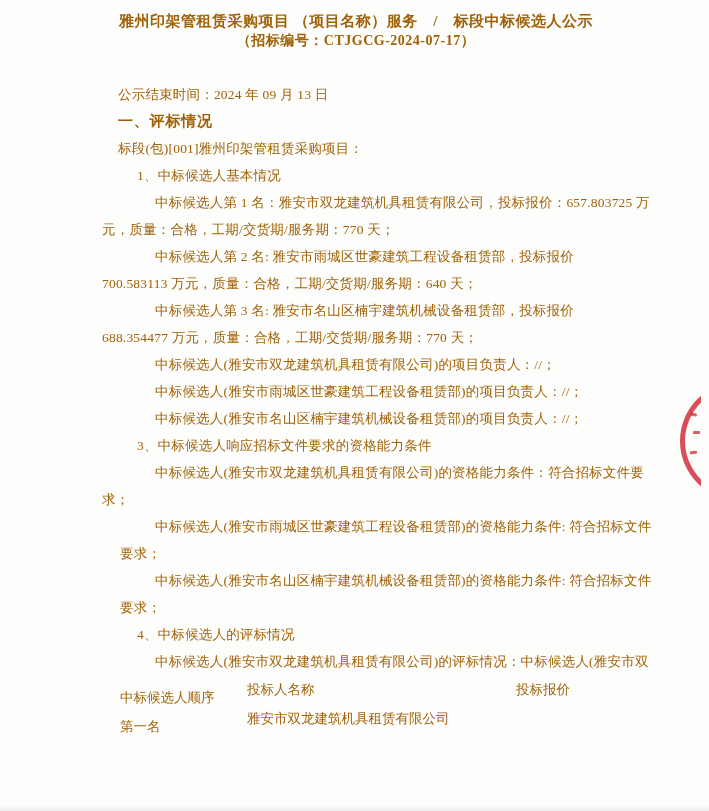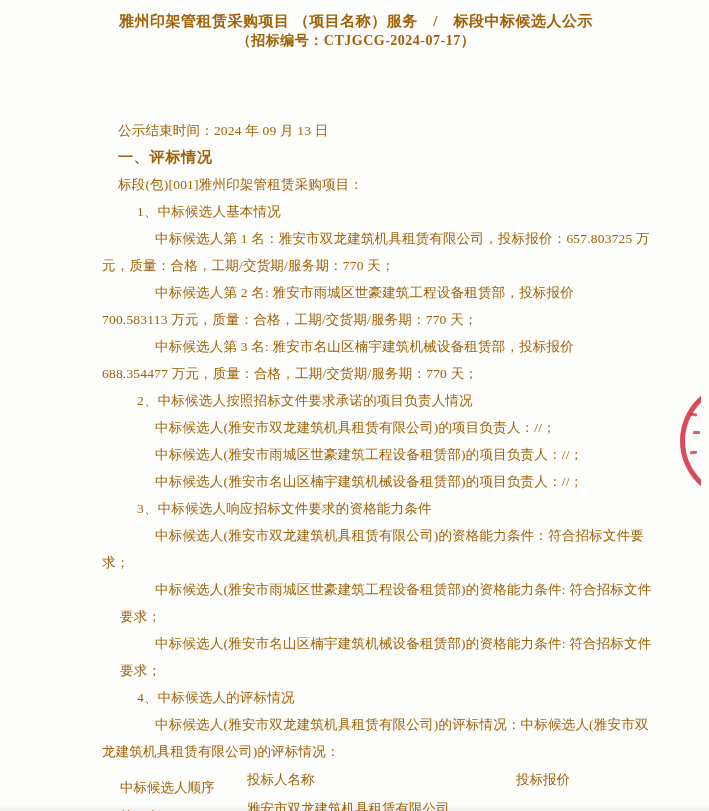--- a/index.html
+++ b/index.html
@@ -13,21 +13,21 @@
   }
   .page::after{
     content:"";position:absolute;left:0;right:0;bottom:0;height:6px;
     background:linear-gradient(rgba(0,0,0,0),rgba(0,0,0,0.07));
     pointer-events:none;
   }
   .content{position:absolute;left:100px;top:0;width:512px;}
   .title{ text-align:center;font-weight:bold;white-space:nowrap;}
   .t1{margin-top:11px;font-size:15px;height:20px;line-height:20px;letter-spacing:.5px;}
   .t2{font-size:14px;height:20px;line-height:20px;letter-spacing:.5px;}
-  .bodytext{margin-top:66px;}
+  .bodytext{margin-top:30px;}
   .ln{height:27px;line-height:27px;font-size:13.5px;white-space:nowrap;letter-spacing:.2px;}
   .heading{font-weight:bold;font-size:15px;letter-spacing:.8px;}
   .m2{padding-left:2px;}
   .m18{padding-left:18px;}
   .m20{padding-left:20px;}
   .m37{padding-left:37px;}
   .m55{padding-left:55px;}
   
   .trow{position:relative;height:29px;line-height:29px;font-size:13.5px;white-space:nowrap;}
   .c-order{position:absolute;left:20px;margin-top:8px;}
@@ -55,37 +55,35 @@
     <div class="title t2">（招标编号：CTJGCG-2024-07-17）</div>
 
     <div class="bodytext">
       <div class="ln m18">公示结束时间：2024 年 09 月 13 日</div>
       <div class="ln m18 heading">一、评标情况</div>
       <div class="ln m18">标段(包)[001]雅州印架管租赁采购项目：</div>
       <div class="ln m37">1、中标候选人基本情况</div>
       <div class="ln m55">中标候选人第 1 名：雅安市双龙建筑机具租赁有限公司，投标报价：657.803725 万</div>
       <div class="ln m2">元，质量：合格，工期/交货期/服务期：770 天；</div>
       <div class="ln m55">中标候选人第 2 名: 雅安市雨城区世豪建筑工程设备租赁部，投标报价</div>
-      <div class="ln m2">700.583113 万元，质量：合格，工期/交货期/服务期：770 天；</div>
+      <div class="ln m2">700.583113 万元，质量：合格，工期/交货期/服务期：640 天；</div>
       <div class="ln m55">中标候选人第 3 名: 雅安市名山区楠宇建筑机械设备租赁部，投标报价</div>
       <div class="ln m2">688.354477 万元，质量：合格，工期/交货期/服务期：770 天；</div>
-      <div class="ln m37">2、中标候选人按照招标文件要求承诺的项目负责人情况</div>
       <div class="ln m55">中标候选人(雅安市双龙建筑机具租赁有限公司)的项目负责人：//；</div>
       <div class="ln m55">中标候选人(雅安市雨城区世豪建筑工程设备租赁部)的项目负责人：//；</div>
       <div class="ln m55">中标候选人(雅安市名山区楠宇建筑机械设备租赁部)的项目负责人：//；</div>
       <div class="ln m37">3、中标候选人响应招标文件要求的资格能力条件</div>
       <div class="ln m55">中标候选人(雅安市双龙建筑机具租赁有限公司)的资格能力条件：符合招标文件要</div>
       <div class="ln m2">求；</div>
       <div class="ln m55">中标候选人(雅安市雨城区世豪建筑工程设备租赁部)的资格能力条件: 符合招标文件</div>
       <div class="ln m20">要求；</div>
       <div class="ln m55">中标候选人(雅安市名山区楠宇建筑机械设备租赁部)的资格能力条件: 符合招标文件</div>
       <div class="ln m20">要求；</div>
       <div class="ln m37">4、中标候选人的评标情况</div>
       <div class="ln m55">中标候选人(雅安市双龙建筑机具租赁有限公司)的评标情况：中标候选人(雅安市双</div>
-      <div class="ln m2">龙建筑机具租赁有限公司)的评标情况：</div>
     </div>
 
     <div>
       <div class="trow">
         <span class="c-order">中标候选人顺序</span>
         <span class="c-bidder">投标人名称</span>
         <span class="c-price-h">投标报价</span>
       </div>
       <div class="trow">
         <span class="c-order">第一名</span>

